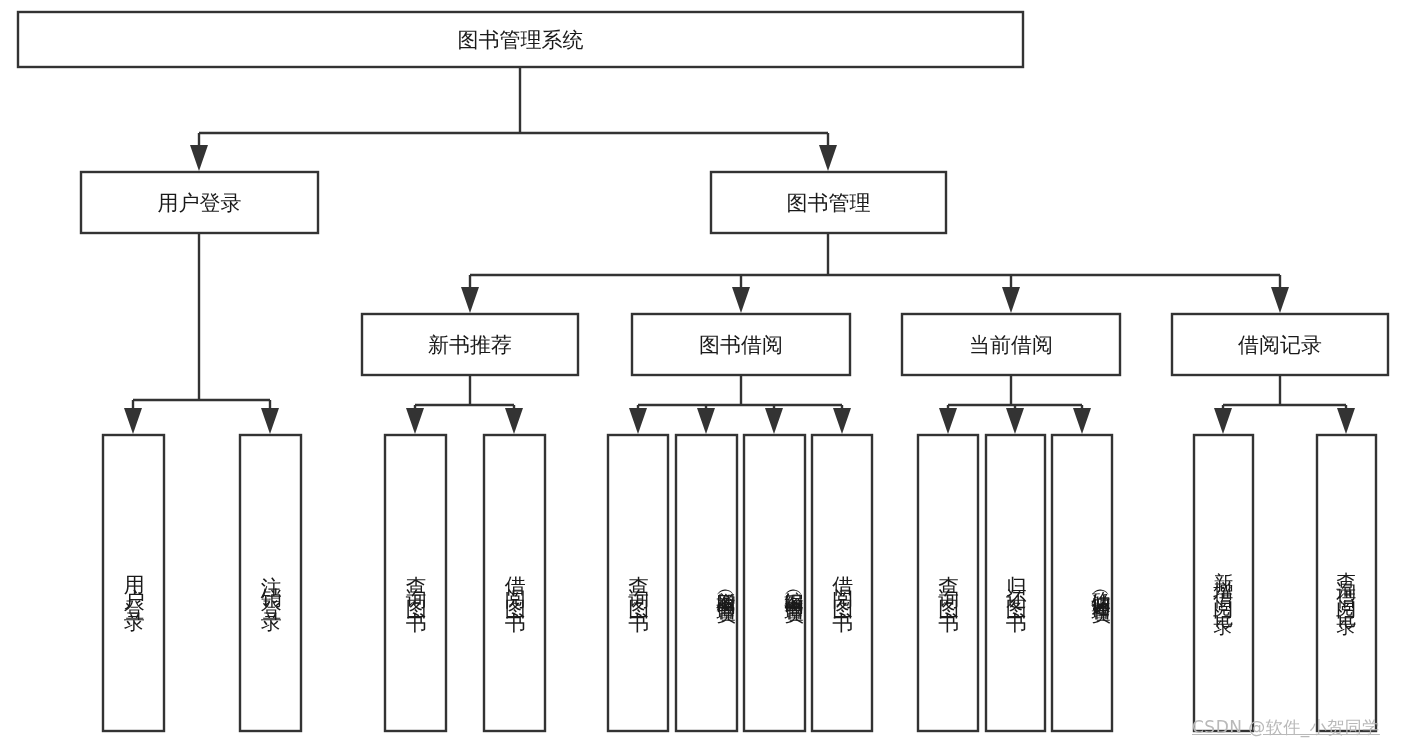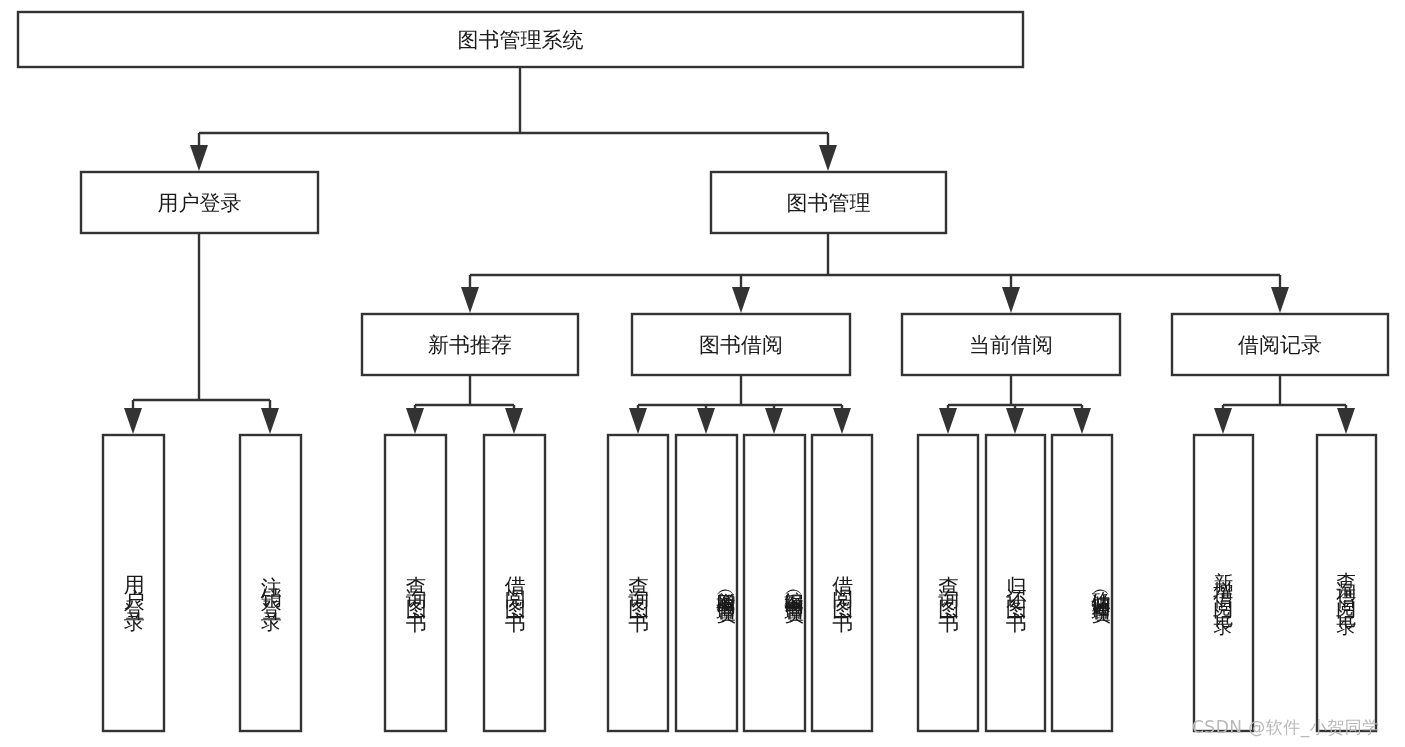--- a/index.html
+++ b/index.html
@@ -188,14 +188,14 @@
       <div class="node-label-v" style="left: 608px; top: 435px; width: 60px; height: 296px; font-size: 21px; letter-spacing: 12px;">查询图书</div>
       <div class="node-label-v" style="left: 676px; top: 435px; width: 61px; height: 296px; font-size: 19px; letter-spacing: 2px; align-items: flex-start; padding-top: 4px;">新增图书（管理员）</div>
       <div class="node-label-v" style="left: 744px; top: 435px; width: 61px; height: 296px; font-size: 19px; letter-spacing: 2px; align-items: flex-start; padding-top: 4px;">编辑图书（管理员）</div>
       <div class="node-label-v" style="left: 812px; top: 435px; width: 60px; height: 296px; font-size: 21px; letter-spacing: 12px;">借阅图书</div>
       <div class="node-label-v" style="left: 918px; top: 435px; width: 60px; height: 296px; font-size: 21px; letter-spacing: 12px;">查询图书</div>
       <div class="node-label-v" style="left: 986px; top: 435px; width: 59px; height: 296px; font-size: 21px; letter-spacing: 12px;">归还图书</div>
       <div class="node-label-v" style="left: 1052px; top: 435px; width: 60px; height: 296px; font-size: 19px; letter-spacing: 2px; align-items: flex-start; padding-top: 4px;">确认归还（管理员）</div>
       <div class="node-label-v" style="left: 1194px; top: 435px; width: 59px; height: 296px; font-size: 20px; letter-spacing: 9px;">新增借阅记录</div>
       <div class="node-label-v" style="left: 1317px; top: 435px; width: 59px; height: 296px; font-size: 20px; letter-spacing: 9px;">查询借阅记录</div>
     </div>
-  <div class="watermark" style="left: 1192px; top: 716px;">CSDN @软件_小贺同学</div>
+  <div class="watermark" style="left: 1192px; top: 716px; text-decoration: underline;">CSDN @软件_小贺同学</div>
 </div>
 
 </body></html>

